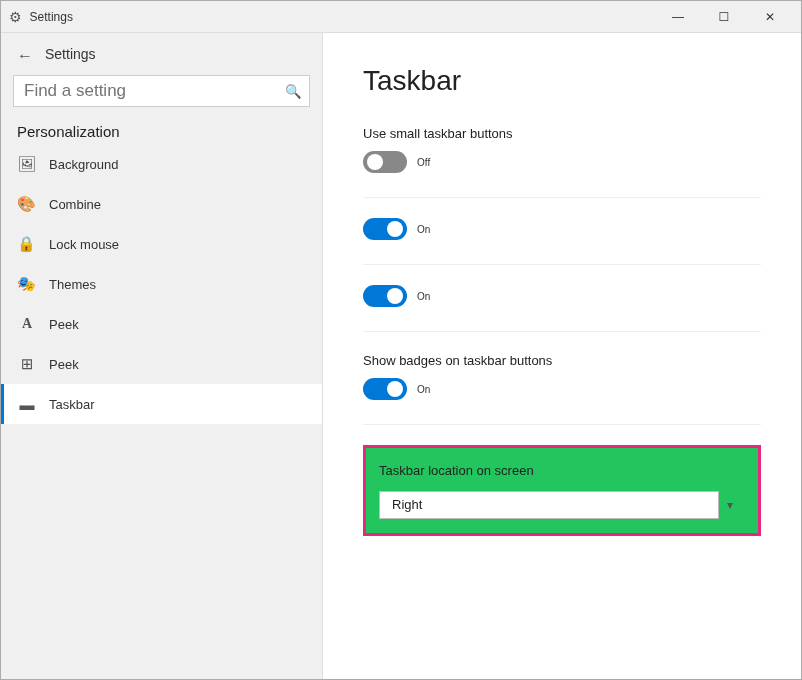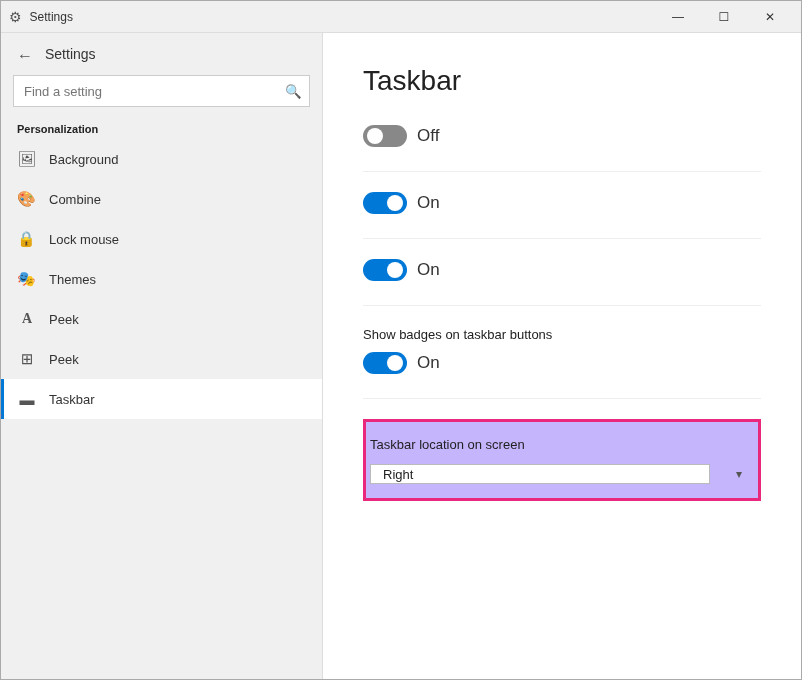--- a/index.html
+++ b/index.html
@@ -89,40 +89,40 @@
     .sidebar-search {
       margin: 0 12px 8px 12px;
       position: relative;
     }
     .sidebar-search input {
       width: 100%;
       height: 32px;
       padding: 0 23px 0 10px;
       border: 1px solid #ccc;
       background: #fff;
-      font-size: 13px;
+      font-size: 17px;
       outline: none;
     }
     .search-icon-btn {
       position: absolute;
       right: 0;
       top: 0;
       width: 32px;
       height: 32px;
       display: flex;
       align-items: center;
       justify-content: center;
       background: transparent;
       border: none;
       cursor: pointer;
       color: #555;
     }
     .sidebar-section-title {
-      font-size: 11px;
-      font-weight: 700;
+      font-size: 15px;
+      font-weight: 400;
       padding: 8px 16px 4px 16px;
       color: #222;
     }
     .sidebar-item {
       display: flex;
       align-items: center;
       padding: 10px 16px;
       cursor: pointer;
       color: #333;
       font-size: 13px;
@@ -187,32 +187,32 @@
       height: 16px;
       border-radius: 50%;
       background: #fff;
       position: absolute;
       top: 3px;
       transition: left 0.2s;
     }
     .toggle.on .toggle-knob { left: 24px; }
     .toggle.off .toggle-knob { left: 4px; }
     .toggle-label {
-      font-size: 17px;
+      font-size: 10px;
       color: #333;
       text-align: right;
     }
     .dropdown-container {
       position: relative;
       margin-top: 4px;
     }
     .dropdown {
       width: 100%;
       max-width: 340px;
-      height: 20px;
+      height: 28px;
       border: 1px solid #bbb;
       padding: 0 12px;
       font-size: 13px;
       background: #fff;
       appearance: none;
       -webkit-appearance: none;
       color: #222;
       cursor: pointer;
     }
     .dropdown-arrow {
@@ -220,23 +220,23 @@
       right: 12px;
       top: 50%;
       transform: translateY(-50%);
       pointer-events: none;
       color: #555;
       font-size: 12px;
     }
     
     .highlight-box {
       border: 3px solid #e8277d;
-      padding: 14px 4px;
+      padding: 14px 13px;
       margin-bottom: 24px;
-      background: #c4b5fd;
+      background: #22c55e;
     }
     .highlight-box .setting-label {
       margin-bottom: 10px;
     }
     .divider {
       height: 1px;
       background: #eee;
       margin: 4px 0 20px 0;
     }
   </style>
@@ -306,20 +306,21 @@
         </svg>
         <span class="sidebar-item-icon">▬</span>
         <span>Taskbar</span>
       </div>
     </div>
 
     <div class="main">
       <div class="page-title">Taskbar</div>
 
       <div class="setting-section">
+        <div class="setting-label">Use small taskbar buttons</div>
         <div class="toggle-row">
           <div class="toggle off">
             <div class="toggle-knob"></div>
           </div>
           <span class="toggle-label">Off</span>
         </div>
       </div>
 
       <div class="divider"></div>
 

